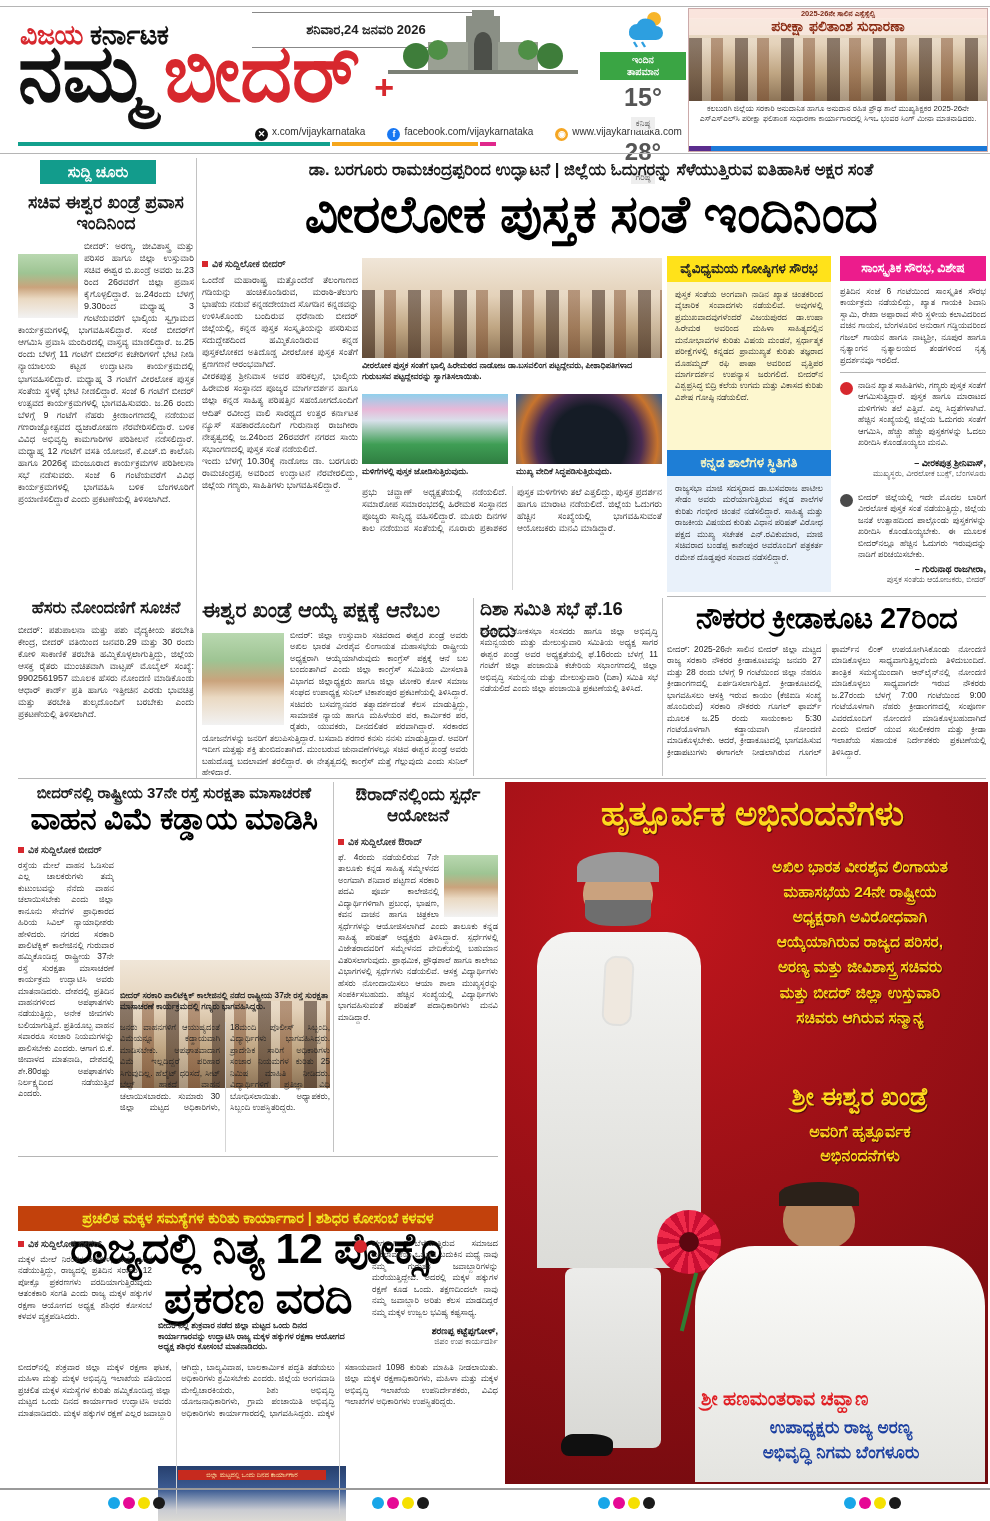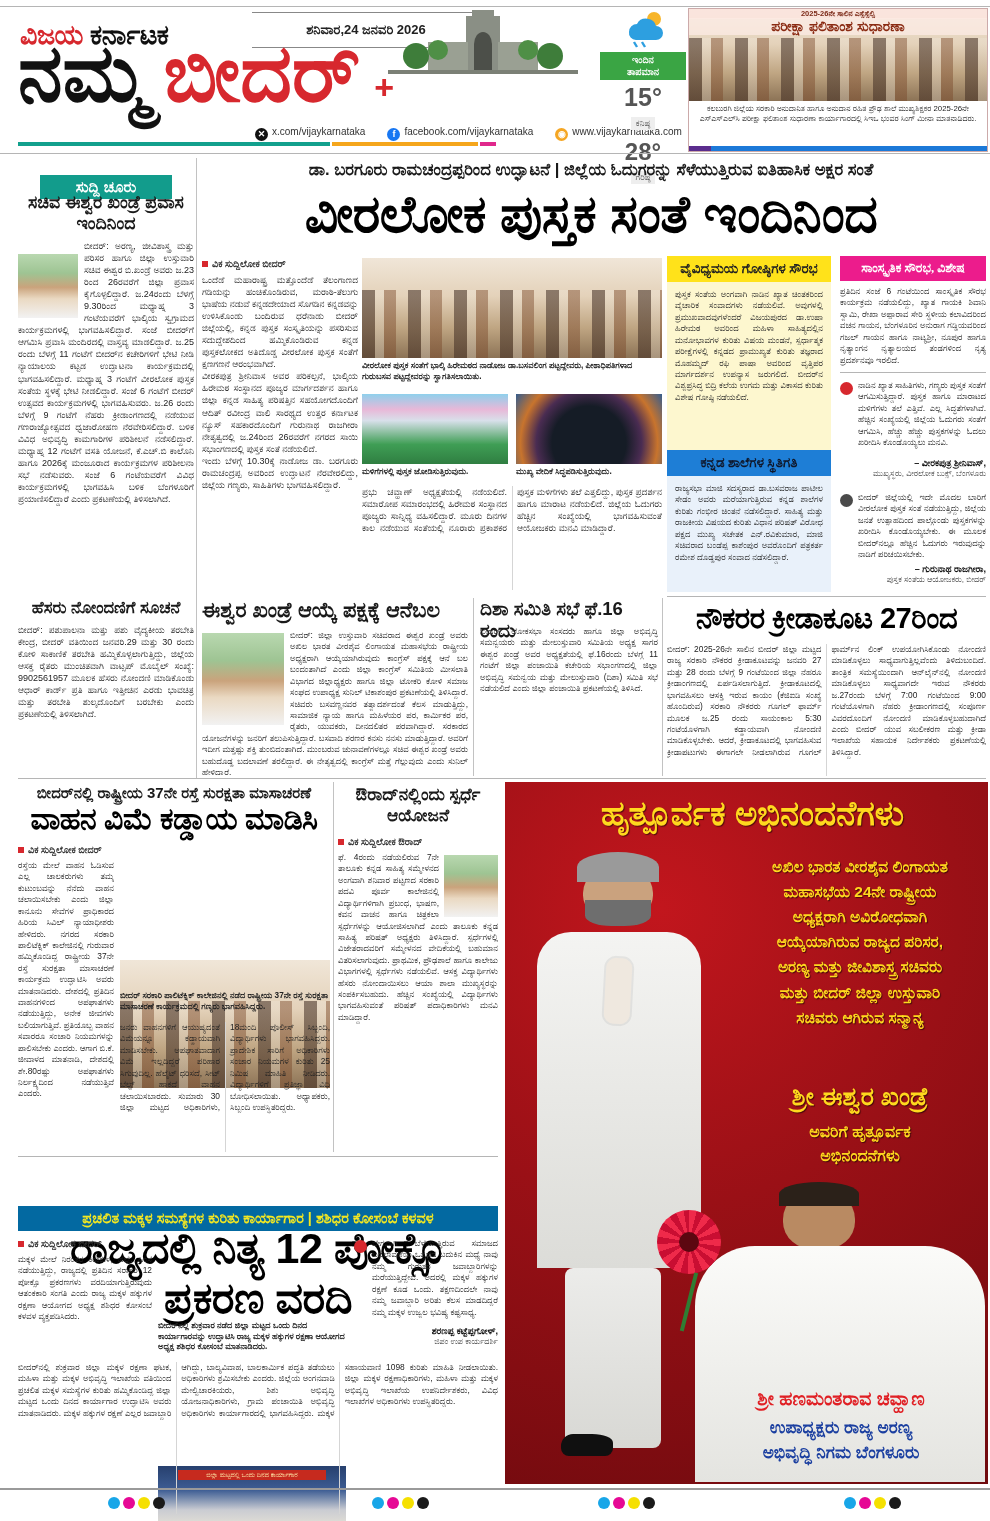--- a/index.html
+++ b/index.html
@@ -105,21 +105,21 @@
       <div style="position:absolute;left:0;right:0;top:9px;text-align:center;font-size:14px;font-weight:bold;color:#8a2a12;background:rgba(252,235,228,.75)">ಪರೀಕ್ಷಾ ಫಲಿತಾಂಶ ಸುಧಾರಣಾ</div>
     </div>
     <div class="ctr" style="position:absolute;left:3px;right:3px;top:95px;font-size:7.8px;line-height:1.3;color:#222">ಕಲಬುರಗಿ ಜಿಲ್ಲೆಯ ಸರಕಾರಿ ಅನುದಾನಿತ ಹಾಗೂ ಅನುದಾನ ರಹಿತ ಪ್ರೌಢ ಶಾಲೆ ಮುಖ್ಯಶಿಕ್ಷಕರ 2025-26ನೇ ಎಸ್‌ಎಸ್‌ಎಲ್‌ಸಿ ಪರೀಕ್ಷಾ ಫಲಿತಾಂಶ ಸುಧಾರಣಾ ಕಾರ್ಯಾಗಾರದಲ್ಲಿ ಸಿಇಒ ಭಂವರ ಸಿಂಗ್ ಮೀನಾ ಮಾತನಾಡಿದರು.</div>
     <div style="position:absolute;left:0;right:0;bottom:0;height:5px;background:linear-gradient(90deg,#5b2d8e 0 22px,#1c79d8 22px 100%)"></div>
   </div>
 
   <div class="abs rule-h" style="left:0;top:153px;width:990px"></div>
 
   <div class="abs rule-v" style="left:196px;top:158px;height:620px"></div>
 
-  <div class="abs teal-tab" style="left:40px;top:175px;width:132px">ಸುದ್ದಿ ಚೂರು</div>
+  <div class="abs teal-tab" style="left:40px;top:160px;width:116px">ಸುದ್ದಿ ಚೂರು</div>
   <div class="abs ctr b" style="left:18px;top:192px;width:176px;font-size:17.5px;line-height:1.2">ಸಚಿವ ಈಶ್ವರ ಖಂಡ್ರೆ ಪ್ರವಾಸ ಇಂದಿನಿಂದ</div>
   <div class="abs body-txt jus" style="left:18px;top:240px;width:176px;height:352px;overflow:hidden">
     <span class="ph ph-portrait" style="float:left;width:60px;height:64px;margin:14px 6px 2px 0;display:block"></span>
     <span>ಬೀದರ್: ಅರಣ್ಯ, ಜೀವಿಶಾಸ್ತ್ರ ಮತ್ತು ಪರಿಸರ ಹಾಗೂ ಜಿಲ್ಲಾ ಉಸ್ತುವಾರಿ ಸಚಿವ ಈಶ್ವರ ಬಿ.ಖಂಡ್ರೆ ಅವರು ಜ.23 ರಿಂದ 26ರವರೆಗೆ ಜಿಲ್ಲಾ ಪ್ರವಾಸ ಕೈಗೊಳ್ಳಲಿದ್ದಾರೆ. ಜ.24ರಂದು ಬೆಳಗ್ಗೆ 9.30ರಿಂದ ಮಧ್ಯಾಹ್ನ 3 ಗಂಟೆಯವರೆಗೆ ಭಾಲ್ಕಿಯ ಸ್ವಗ್ರಾಮದ ಕಾರ್ಯಕ್ರಮಗಳಲ್ಲಿ ಭಾಗವಹಿಸಲಿದ್ದಾರೆ. ಸಂಜೆ ಬೀದರ್‌ಗೆ ಆಗಮಿಸಿ ಪ್ರವಾಸಿ ಮಂದಿರದಲ್ಲಿ ವಾಸ್ತವ್ಯ ಮಾಡಲಿದ್ದಾರೆ. ಜ.25 ರಂದು ಬೆಳಗ್ಗೆ 11 ಗಂಟೆಗೆ ಬೀದರ್‌ನ ಕಚೇರಿಗಳಿಗೆ ಭೇಟಿ ನೀಡಿ ನ್ಯಾಯಾಲಯ ಕಟ್ಟಡ ಉದ್ಘಾಟನಾ ಕಾರ್ಯಕ್ರಮದಲ್ಲಿ ಭಾಗವಹಿಸಲಿದ್ದಾರೆ. ಮಧ್ಯಾಹ್ನ 3 ಗಂಟೆಗೆ ವೀರಲೋಕ ಪುಸ್ತಕ ಸಂತೆಯ ಸ್ಥಳಕ್ಕೆ ಭೇಟಿ ನೀಡಲಿದ್ದಾರೆ. ಸಂಜೆ 6 ಗಂಟೆಗೆ ಬೀದರ್ ಉತ್ಸವದ ಕಾರ್ಯಕ್ರಮಗಳಲ್ಲಿ ಭಾಗವಹಿಸುವರು. ಜ.26 ರಂದು ಬೆಳಗ್ಗೆ 9 ಗಂಟೆಗೆ ನೆಹರು ಕ್ರೀಡಾಂಗಣದಲ್ಲಿ ನಡೆಯುವ ಗಣರಾಜ್ಯೋತ್ಸವದ ಧ್ವಜಾರೋಹಣ ನೆರವೇರಿಸಲಿದ್ದಾರೆ. ಬಳಿಕ ವಿವಿಧ ಅಭಿವೃದ್ಧಿ ಕಾಮಗಾರಿಗಳ ಪರಿಶೀಲನೆ ನಡೆಸಲಿದ್ದಾರೆ. ಮಧ್ಯಾಹ್ನ 12 ಗಂಟೆಗೆ ವಸತಿ ಯೋಜನೆ, ಕೆ.ಎಚ್.ಬಿ ಕಾಲೊನಿ ಹಾಗೂ 2026ಕ್ಕೆ ಮಂಜೂರಾದ ಕಾರ್ಯಕ್ರಮಗಳ ಪರಿಶೀಲನಾ ಸಭೆ ನಡೆಸುವರು. ಸಂಜೆ 6 ಗಂಟೆಯವರೆಗೆ ವಿವಿಧ ಕಾರ್ಯಕ್ರಮಗಳಲ್ಲಿ ಭಾಗವಹಿಸಿ ಬಳಿಕ ಬೆಂಗಳೂರಿಗೆ ಪ್ರಯಾಣಿಸಲಿದ್ದಾರೆ ಎಂದು ಪ್ರಕಟಣೆಯಲ್ಲಿ ತಿಳಿಸಲಾಗಿದೆ.</span>
   </div>
 
   <div class="abs ctr b" style="left:18px;top:598px;width:176px;font-size:16.5px">ಹೆಸರು ನೋಂದಣಿಗೆ ಸೂಚನೆ</div>
   <div class="abs body-txt jus" style="left:18px;top:624px;width:176px;height:152px;overflow:hidden">ಬೀದರ್: ಪಶುಪಾಲನಾ ಮತ್ತು ಪಶು ವೈದ್ಯಕೀಯ ತರಬೇತಿ ಕೇಂದ್ರ, ಬೀದರ್ ವತಿಯಿಂದ ಜನವರಿ.29 ಮತ್ತು 30 ರಂದು ಕೋಳಿ ಸಾಕಾಣಿಕೆ ತರಬೇತಿ ಹಮ್ಮಿಕೊಳ್ಳಲಾಗುತ್ತಿದ್ದು, ಜಿಲ್ಲೆಯ ಆಸಕ್ತ ರೈತರು ಮುಂಚಿತವಾಗಿ ವಾಟ್ಸಪ್ ಮೊಬೈಲ್ ಸಂಖ್ಯೆ: 9902561957 ಮೂಲಕ ಹೆಸರು ನೋಂದಣಿ ಮಾಡಿಕೊಂಡು ಆಧಾರ್ ಕಾರ್ಡ್ ಪ್ರತಿ ಹಾಗೂ ಇತ್ತೀಚಿನ ಎರಡು ಭಾವಚಿತ್ರ ಮತ್ತು ತರಬೇತಿ ಶುಲ್ಕದೊಂದಿಗೆ ಬರಬೇಕು ಎಂದು ಪ್ರಕಟಣೆಯಲ್ಲಿ ತಿಳಿಸಲಾಗಿದೆ.</div>
 
   <div class="abs ctr b" style="left:205px;top:160px;width:772px;font-size:16.5px">ಡಾ. ಬರಗೂರು ರಾಮಚಂದ್ರಪ್ಪರಿಂದ ಉದ್ಘಾಟನೆ | ಜಿಲ್ಲೆಯ ಓದುಗರನ್ನು ಸೆಳೆಯುತ್ತಿರುವ ಐತಿಹಾಸಿಕ ಅಕ್ಷರ ಸಂತೆ</div>
@@ -141,21 +141,21 @@
   <div class="abs caption" style="left:516px;top:467px;width:146px">ಮುಖ್ಯ ವೇದಿಕೆ ಸಿದ್ಧಪಡಿಸುತ್ತಿರುವುದು.</div>
 
   <div class="abs body-txt jus cols2" style="left:362px;top:486px;width:300px;height:104px;overflow:hidden">ಪ್ರಭು ಚವ್ಹಾಣ್ ಅಧ್ಯಕ್ಷತೆಯಲ್ಲಿ ನಡೆಯಲಿದೆ. ಸಮಾರೋಪ ಸಮಾರಂಭದಲ್ಲಿ ಹಿರೇಮಠ ಸಂಸ್ಥಾನದ ಪೂಜ್ಯರು ಸಾನ್ನಿಧ್ಯ ವಹಿಸಲಿದ್ದಾರೆ. ಮೂರು ದಿನಗಳ ಕಾಲ ನಡೆಯುವ ಸಂತೆಯಲ್ಲಿ ನೂರಾರು ಪ್ರಕಾಶಕರ ಪುಸ್ತಕ ಮಳಿಗೆಗಳು ತಲೆ ಎತ್ತಲಿದ್ದು, ಪುಸ್ತಕ ಪ್ರದರ್ಶನ ಹಾಗೂ ಮಾರಾಟ ನಡೆಯಲಿದೆ. ಜಿಲ್ಲೆಯ ಓದುಗರು ಹೆಚ್ಚಿನ ಸಂಖ್ಯೆಯಲ್ಲಿ ಭಾಗವಹಿಸುವಂತೆ ಆಯೋಜಕರು ಮನವಿ ಮಾಡಿದ್ದಾರೆ.</div>
 
   <div class="abs" style="left:667px;top:256px;width:164px">
     <div class="box-hdr" style="background:#ffe21a;color:#222">ವೈವಿಧ್ಯಮಯ ಗೋಷ್ಠಿಗಳ ಸೌರಭ</div>
     <div class="body-sm jus" style="background:#fdf7cf;padding:7px 8px;height:154px;overflow:hidden">ಪುಸ್ತಕ ಸಂತೆಯ ಅಂಗವಾಗಿ ನಾಡಿನ ಖ್ಯಾತ ಚಿಂತಕರಿಂದ ವೈಚಾರಿಕ ಸಂವಾದಗಳು ನಡೆಯಲಿವೆ. ಅವುಗಳಲ್ಲಿ ಪ್ರಮುಖವಾದವುಗಳೆಂದರೆ ವಿಜಯಪುರದ ಡಾ.ಉಷಾ ಹಿರೇಮಠ ಅವರಿಂದ ಮಹಿಳಾ ಸಾಹಿತ್ಯದಲ್ಲಿನ ಮನೋಭಾವಗಳ ಕುರಿತು ವಿಷಯ ಮಂಡನೆ, ಸ್ಪರ್ಧಾತ್ಮಕ ಪರೀಕ್ಷೆಗಳಲ್ಲಿ ಕನ್ನಡದ ಪ್ರಾಮುಖ್ಯತೆ ಕುರಿತು ತಜ್ಞರಾದ ಮೊಹಮ್ಮದ್ ರಫಿ ಪಾಷಾ ಅವರಿಂದ ವೃತ್ತಿಪರ ಮಾರ್ಗದರ್ಶನ ಉಪನ್ಯಾಸ ಜರುಗಲಿದೆ. ಬೀದರ್‌ನ ವಿಶ್ವಪ್ರಸಿದ್ಧ ಬಿದ್ರಿ ಕಲೆಯ ಉಗಮ ಮತ್ತು ವಿಕಾಸದ ಕುರಿತು ವಿಶೇಷ ಗೋಷ್ಠಿ ನಡೆಯಲಿದೆ.</div>
   </div>
 
   <div class="abs" style="left:667px;top:450px;width:164px">
-    <div class="box-hdr" style="background:#1e7ed6;color:#0f172a">ಕನ್ನಡ ಶಾಲೆಗಳ ಸ್ಥಿತಿಗತಿ</div>
+    <div class="box-hdr" style="background:#1e7ed6;color:#fef9c3">ಕನ್ನಡ ಶಾಲೆಗಳ ಸ್ಥಿತಿಗತಿ</div>
     <div class="body-sm jus" style="background:#e9f1fa;padding:7px 8px;height:102px;overflow:hidden">ರಾಜ್ಯಸಭಾ ಮಾಜಿ ಸದಸ್ಯರಾದ ಡಾ.ಬಸವರಾಜ ಪಾಟೀಲ ಸೇಡಂ ಅವರು ಮರೆಯಾಗುತ್ತಿರುವ ಕನ್ನಡ ಶಾಲೆಗಳ ಕುರಿತು ಗಂಭೀರ ಚಿಂತನೆ ನಡೆಸಲಿದ್ದಾರೆ. ಸಾಹಿತ್ಯ ಮತ್ತು ರಾಜಕೀಯ ವಿಷಯದ ಕುರಿತು ವಿಧಾನ ಪರಿಷತ್ ವಿರೋಧ ಪಕ್ಷದ ಮುಖ್ಯ ಸಚೇತಕ ಎನ್.ರವಿಕುಮಾರ, ಮಾಜಿ ಸಚಿವರಾದ ಬಂಡೆಪ್ಪ ಕಾಶೆಂಪುರ ಅವರೊಂದಿಗೆ ಪತ್ರಕರ್ತ ರಮೇಶ ದೊಡ್ಡಪುರ ಸಂವಾದ ನಡೆಸಲಿದ್ದಾರೆ.</div>
   </div>
 
   <div class="abs" style="left:840px;top:256px;width:146px">
     <div class="box-hdr" style="background:#ec1c8c;color:#fff;font-size:12.5px">ಸಾಂಸ್ಕೃತಿಕ ಸೌರಭ, ವಿಶೇಷ</div>
     <div class="body-sm jus" style="padding:5px 0;height:102px;overflow:hidden">ಪ್ರತಿದಿನ ಸಂಜೆ 6 ಗಂಟೆಯಿಂದ ಸಾಂಸ್ಕೃತಿಕ ಸೌರಭ ಕಾರ್ಯಕ್ರಮ ನಡೆಯಲಿದ್ದು, ಖ್ಯಾತ ಗಾಯಕಿ ಶಿವಾನಿ ಸ್ವಾಮಿ, ರೇಖಾ ಅಪ್ಪಾರಾವ ಸೇರಿ ಸ್ಥಳೀಯ ಕಲಾವಿದರಿಂದ ವಚನ ಗಾಯನ, ಬೆಂಗಳೂರಿನ ಅನುರಾಗ ಗಡ್ಡಿಯವರಿಂದ ಗಜಲ್ ಗಾಯನ ಹಾಗೂ ನಾಟ್ಯಶ್ರೀ, ನೂಪುರ ಹಾಗೂ ನೃತ್ಯಾಂಗನ ನೃತ್ಯಾಲಯದ ತಂಡಗಳಿಂದ ನೃತ್ಯ ಪ್ರದರ್ಶನವೂ ಇರಲಿದೆ.</div>
   </div>
   <div class="abs rule-h" style="left:840px;top:372px;width:146px"></div>
   <div class="abs" style="left:840px;top:380px;width:146px">
     <span class="quote-dot" style="background:#d7282e"></span>
@@ -199,21 +199,21 @@
   <div class="abs rule-v" style="left:333px;top:782px;height:370px"></div>
   <div class="abs b ctr" style="left:338px;top:784px;width:160px;font-size:17px;line-height:1.25">ಔರಾದ್‌ನಲ್ಲಿಂದು ಸ್ಪರ್ಧೆ ಆಯೋಜನೆ</div>
   <div class="abs byline" style="left:338px;top:836px"><span class="sq"></span><span>ವಿಕ ಸುದ್ದಿಲೋಕ ಔರಾದ್</span></div>
   <div class="abs body-sm jus" style="left:338px;top:852px;width:160px;height:300px;overflow:hidden">
     <span class="ph ph-portrait" style="float:right;width:54px;height:62px;margin:3px 0 2px 5px;display:block"></span>
     <span>ಫೆ. 4ರಂದು ನಡೆಯಲಿರುವ 7ನೇ ತಾಲೂಕು ಕನ್ನಡ ಸಾಹಿತ್ಯ ಸಮ್ಮೇಳನದ ಅಂಗವಾಗಿ ಶನಿವಾರ ಪಟ್ಟಣದ ಸರಕಾರಿ ಪದವಿ ಪೂರ್ವ ಕಾಲೇಜಿನಲ್ಲಿ ವಿದ್ಯಾರ್ಥಿಗಳಿಗಾಗಿ ಪ್ರಬಂಧ, ಭಾಷಣ, ಕವನ ವಾಚನ ಹಾಗೂ ಚಿತ್ರಕಲಾ ಸ್ಪರ್ಧೆಗಳನ್ನು ಆಯೋಜಿಸಲಾಗಿದೆ ಎಂದು ತಾಲೂಕು ಕನ್ನಡ ಸಾಹಿತ್ಯ ಪರಿಷತ್ ಅಧ್ಯಕ್ಷರು ತಿಳಿಸಿದ್ದಾರೆ. ಸ್ಪರ್ಧೆಗಳಲ್ಲಿ ವಿಜೇತರಾದವರಿಗೆ ಸಮ್ಮೇಳನದ ವೇದಿಕೆಯಲ್ಲಿ ಬಹುಮಾನ ವಿತರಿಸಲಾಗುವುದು. ಪ್ರಾಥಮಿಕ, ಪ್ರೌಢಶಾಲೆ ಹಾಗೂ ಕಾಲೇಜು ವಿಭಾಗಗಳಲ್ಲಿ ಸ್ಪರ್ಧೆಗಳು ನಡೆಯಲಿವೆ. ಆಸಕ್ತ ವಿದ್ಯಾರ್ಥಿಗಳು ಹೆಸರು ನೋಂದಾಯಿಸಲು ಆಯಾ ಶಾಲಾ ಮುಖ್ಯಸ್ಥರನ್ನು ಸಂಪರ್ಕಿಸಬಹುದು. ಹೆಚ್ಚಿನ ಸಂಖ್ಯೆಯಲ್ಲಿ ವಿದ್ಯಾರ್ಥಿಗಳು ಭಾಗವಹಿಸುವಂತೆ ಪರಿಷತ್ ಪದಾಧಿಕಾರಿಗಳು ಮನವಿ ಮಾಡಿದ್ದಾರೆ.</span>
   </div>
 
   <div class="abs rule-h" style="left:18px;top:1156px;width:480px"></div>
   <div class="abs b ctr hl" style="left:18px;top:1224px;width:480px;font-size:43px">ರಾಜ್ಯದಲ್ಲಿ ನಿತ್ಯ 12 ಪೋಕ್ಸೊ ಪ್ರಕರಣ ವರದಿ</div>
-  <div class="abs ctr" style="left:18px;top:1206px;width:480px;background:#0369a1;color:#f4e821;font-size:14.5px;font-weight:bold;padding:4px 0">ಪ್ರಚಲಿತ ಮಕ್ಕಳ ಸಮಸ್ಯೆಗಳ ಕುರಿತು ಕಾರ್ಯಾಗಾರ | ಶಶಿಧರ ಕೋಸಂಬೆ ಕಳವಳ</div>
+  <div class="abs ctr" style="left:18px;top:1206px;width:480px;background:#c2410c;color:#f4e821;font-size:14.5px;font-weight:bold;padding:4px 0">ಪ್ರಚಲಿತ ಮಕ್ಕಳ ಸಮಸ್ಯೆಗಳ ಕುರಿತು ಕಾರ್ಯಾಗಾರ | ಶಶಿಧರ ಕೋಸಂಬೆ ಕಳವಳ</div>
   <div class="abs byline" style="left:18px;top:1238px"><span class="sq"></span><span>ವಿಕ ಸುದ್ದಿಲೋಕ ಬೀದರ್</span></div>
   <div class="abs body-sm jus" style="left:18px;top:1254px;width:134px;height:98px;overflow:hidden">ಮಕ್ಕಳ ಮೇಲೆ ನಿರಂತರ ಕಿರುಕುಳ, ಹಲ್ಲೆ, ಹಿಂಸೆ ನಡೆಯುತ್ತಿದ್ದು, ರಾಜ್ಯದಲ್ಲಿ ಪ್ರತಿದಿನ ಸರಾಸರಿ 12 ಪೋಕ್ಸೊ ಪ್ರಕರಣಗಳು ವರದಿಯಾಗುತ್ತಿರುವುದು ಆತಂಕಕಾರಿ ಸಂಗತಿ ಎಂದು ರಾಜ್ಯ ಮಕ್ಕಳ ಹಕ್ಕುಗಳ ರಕ್ಷಣಾ ಆಯೋಗದ ಅಧ್ಯಕ್ಷ ಶಶಿಧರ ಕೋಸಂಬೆ ಕಳವಳ ವ್ಯಕ್ತಪಡಿಸಿದರು.</div>
 
   <div class="abs ph-hall" style="left:158px;top:1238px;width:188px;height:80px">
     <div style="position:absolute;left:20px;top:4px;right:20px;background:#c62a1e;color:#ffe9a8;font-size:6.5px;text-align:center;padding:1px 0">ಜಿಲ್ಲಾ ಮಟ್ಟದಲ್ಲಿ ಒಂದು ದಿನದ ಕಾರ್ಯಾಗಾರ</div>
   </div>
   <div class="abs caption" style="left:158px;top:1321px;width:188px">ಬೀದರ್‌ನಲ್ಲಿ ಶುಕ್ರವಾರ ನಡೆದ ಜಿಲ್ಲಾ ಮಟ್ಟದ ಒಂದು ದಿನದ ಕಾರ್ಯಾಗಾರವನ್ನು ಉದ್ಘಾಟಿಸಿ ರಾಜ್ಯ ಮಕ್ಕಳ ಹಕ್ಕುಗಳ ರಕ್ಷಣಾ ಆಯೋಗದ ಅಧ್ಯಕ್ಷ ಶಶಿಧರ ಕೋಸಂಬೆ ಮಾತನಾಡಿದರು.</div>
 
   <div class="abs" style="left:354px;top:1238px;width:144px">
     <span class="quote-dot" style="background:#d7282e"></span>
@@ -254,21 +254,21 @@
 
     <div class="abs" style="left:60px;top:486px;width:96px;height:180px;background:linear-gradient(180deg,#ececea,#d8d8d4);border-radius:8px"></div>
     <div class="abs" style="left:56px;top:652px;width:52px;height:22px;background:#101010;border-radius:12px 40% 8px 8px"></div>
 
     <div class="abs" style="left:152px;top:428px;width:64px;height:64px;border-radius:50%;
          background:repeating-conic-gradient(#ef2a4a 0 14deg,#c90e32 14deg 28deg);box-shadow:inset 0 0 0 18px rgba(0,0,0,.0)">
       <div style="position:absolute;left:22px;top:22px;width:20px;height:20px;border-radius:50%;background:#5c0710"></div>
     </div>
     <div class="abs" style="left:182px;top:490px;width:4px;height:60px;background:#2f7d33;transform:rotate(14deg)"></div>
 
-    <div style="position:absolute;left:196px;top:606px;width:280px;text-align:center;color:#e02025;font-size:19px;font-weight:bold">ಶ್ರೀ ಹಣಮಂತರಾವ ಚವ್ಹಾಣ</div>
+    <div style="position:absolute;left:196px;top:606px;width:280px;color:#e02025;font-size:19px;font-weight:bold">ಶ್ರೀ ಹಣಮಂತರಾವ ಚವ್ಹಾಣ</div>
     <div class="preline" style="position:absolute;left:196px;top:634px;width:280px;text-align:center;color:#1b3fa0;font-size:17px;font-weight:bold;line-height:1.45">ಉಪಾಧ್ಯಕ್ಷರು ರಾಜ್ಯ ಅರಣ್ಯ
 ಅಭಿವೃದ್ಧಿ ನಿಗಮ ಬೆಂಗಳೂರು</div>
   </div>
 
   <div class="abs" style="left:0;top:1488px;width:990px;height:2px;background:#9a9a9a"></div>
   <div class="abs dotgrp" style="left:108px;top:1497px">
     <span class="dot c"></span>
       <span class="dot m"></span>
       <span class="dot y"></span>
       <span class="dot k"></span>

